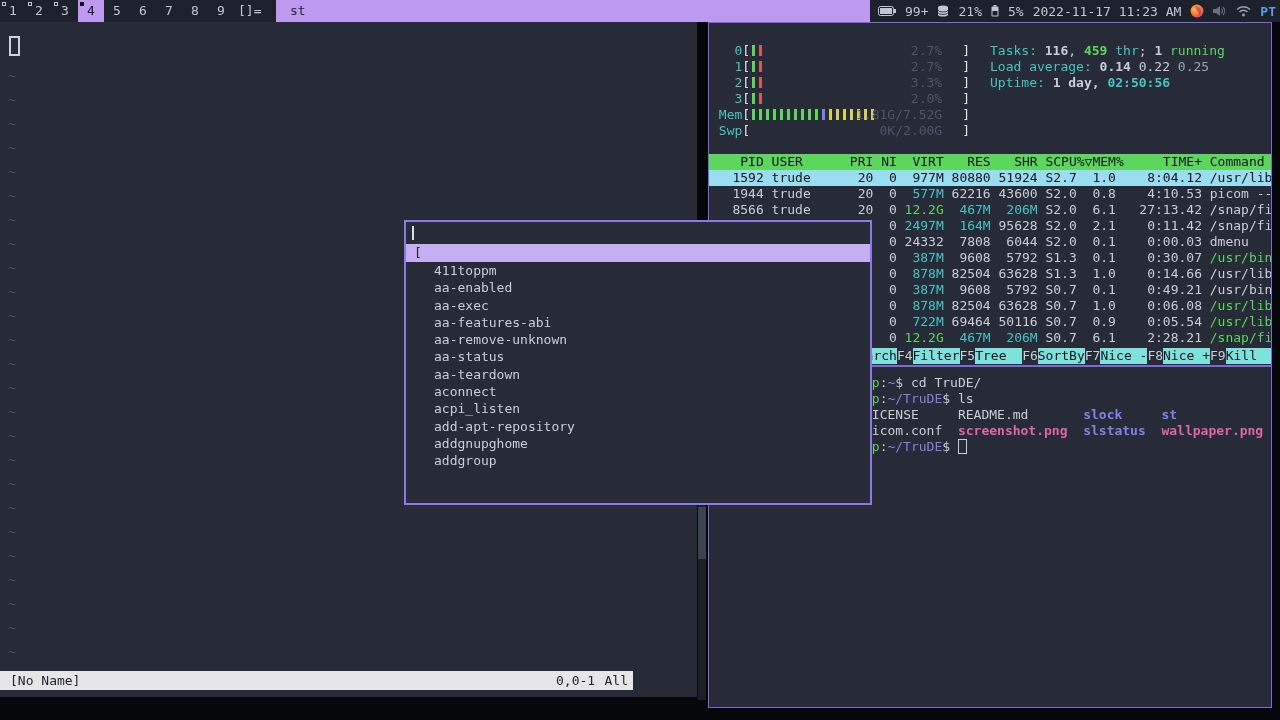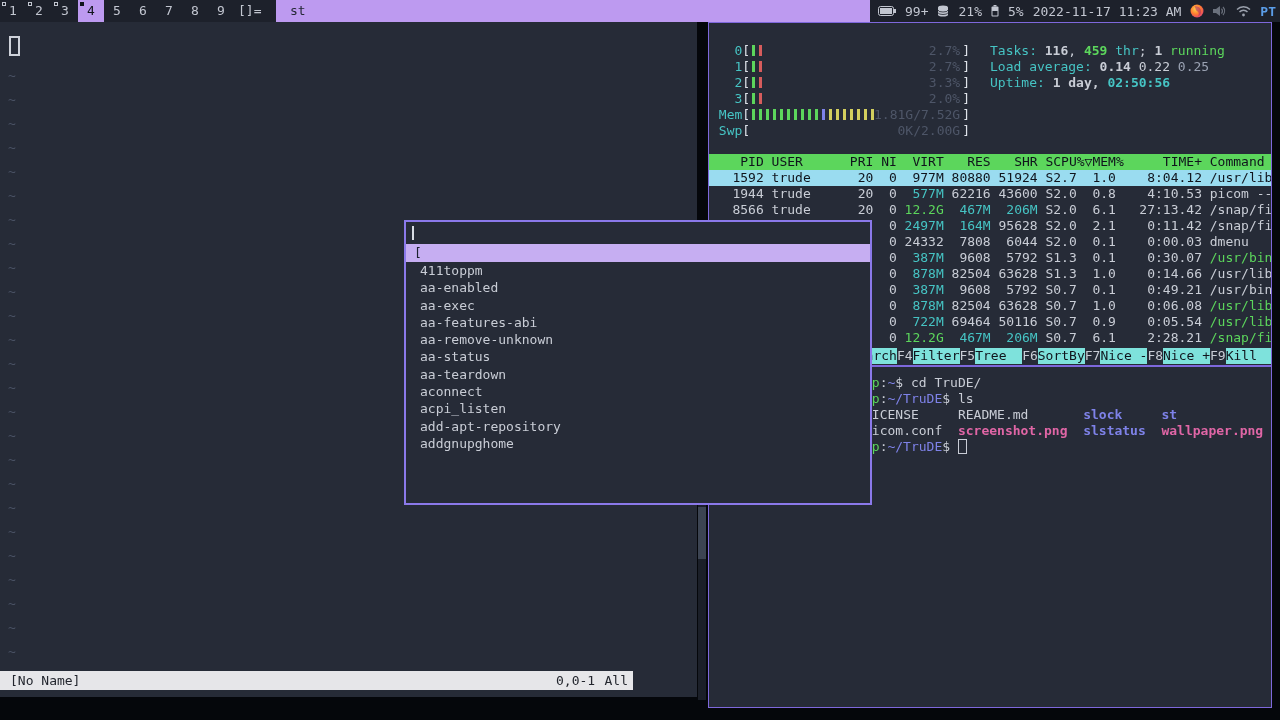--- a/index.html
+++ b/index.html
@@ -39,21 +39,21 @@
   #vim-status .vscroll{position:absolute;right:5px}
 
   
   #htop-win{position:absolute;left:708px;top:22px;width:564px;height:344px;background:var(--win_bg);border:1px solid var(--win_border);overflow:hidden}
   .meter{position:absolute;left:2px;height:16px;line-height:16px;display:flex;white-space:pre}
   .mlab{display:inline-block;width:4ch;text-align:right;color:var(--cyan)}
   .br{color:#dfe3ea}
   .mbar{display:inline-block;position:relative;width:212px;height:16px}
   .tick{display:inline-block;width:3px;height:11px;margin:2px 2px 0 2px;vertical-align:top}
   .t-g{background:var(--green)} .t-r{background:var(--red)} .t-y{background:var(--yellow)} .t-p{background:var(--blue)}
-  .mval{position:absolute;right:2px;top:0;color:var(--dim)}
+  .mval{position:absolute;right:20px;top:0;color:var(--dim)}
   .infoline{position:absolute;left:281px;height:16px;line-height:16px;white-space:pre}
   #ptable-header{position:absolute;left:0;top:131px;width:562px;height:16px;background:var(--hdr_bg);color:var(--dark);display:flex;line-height:16px;white-space:pre}
   .prow{position:absolute;left:0;width:562px;height:16px;display:flex;line-height:16px;white-space:pre}
   .prow.sel{background:var(--sel_bg)}
   .prow.sel span{color:var(--dark) !important}
   .c-pid{width:7ch;text-align:right}
   .c-user{width:9ch;margin-left:1ch;text-align:left}
   .c-pri{width:4ch;text-align:right}
   .c-ni{width:3ch;text-align:right}
   .c-virt,.c-res,.c-shr{width:6ch;text-align:right}
@@ -71,21 +71,21 @@
 
   
   #gap-scrollbar{position:absolute;left:698px;top:505px;width:8px;height:195px;background:#1b1f28}
   #gap-scrollbar .thumb{position:absolute;left:0;top:2px;width:8px;height:52px;background:#3c4452}
 
   
   #launcher{position:absolute;left:404px;top:220px;width:468px;height:285px;background:var(--win_bg);border:2px solid #8b79ea;z-index:10;overflow:hidden}
   #l-input{position:relative;height:22px}
   #l-cursor{position:absolute;left:6px;top:4px;width:2px;height:14px;background:#d8dce4}
   #l-items{position:absolute;left:0;top:22px;width:100%}
-  .litem{height:17.3px;line-height:17.3px;padding-left:14px;color:var(--fg);white-space:pre}
+  .litem{height:17.3px;line-height:17.3px;padding-left:28px;color:var(--fg);white-space:pre}
   .litem.sel{height:18px;line-height:18px;padding-left:8px;background:var(--launcher_sel);color:#1c2030}
 
   
   .seg{white-space:pre}
   .s-fg{color:var(--fg)} .s-green{color:var(--green)} .s-cyan{color:var(--cyan)}
   .s-blue{color:var(--blue)} .s-pink{color:var(--pink)} .s-dim2{color:var(--dim2)}
   .s-bold{font-weight:bold}
   .s-cursor{display:inline-block;width:9px;height:15px;border:1px solid #c9cdd6;vertical-align:-3px}
 </style>
 </head>
@@ -257,16 +257,17 @@
         <div class="litem mono">aa-enabled</div>
         <div class="litem mono">aa-exec</div>
         <div class="litem mono">aa-features-abi</div>
         <div class="litem mono">aa-remove-unknown</div>
         <div class="litem mono">aa-status</div>
         <div class="litem mono">aa-teardown</div>
         <div class="litem mono">aconnect</div>
         <div class="litem mono">acpi_listen</div>
         <div class="litem mono">add-apt-repository</div>
         <div class="litem mono">addgnupghome</div>
+        <div class="litem mono">addgroup</div>
       </div>
   </div>
 
 </div>
 
 </body></html>

